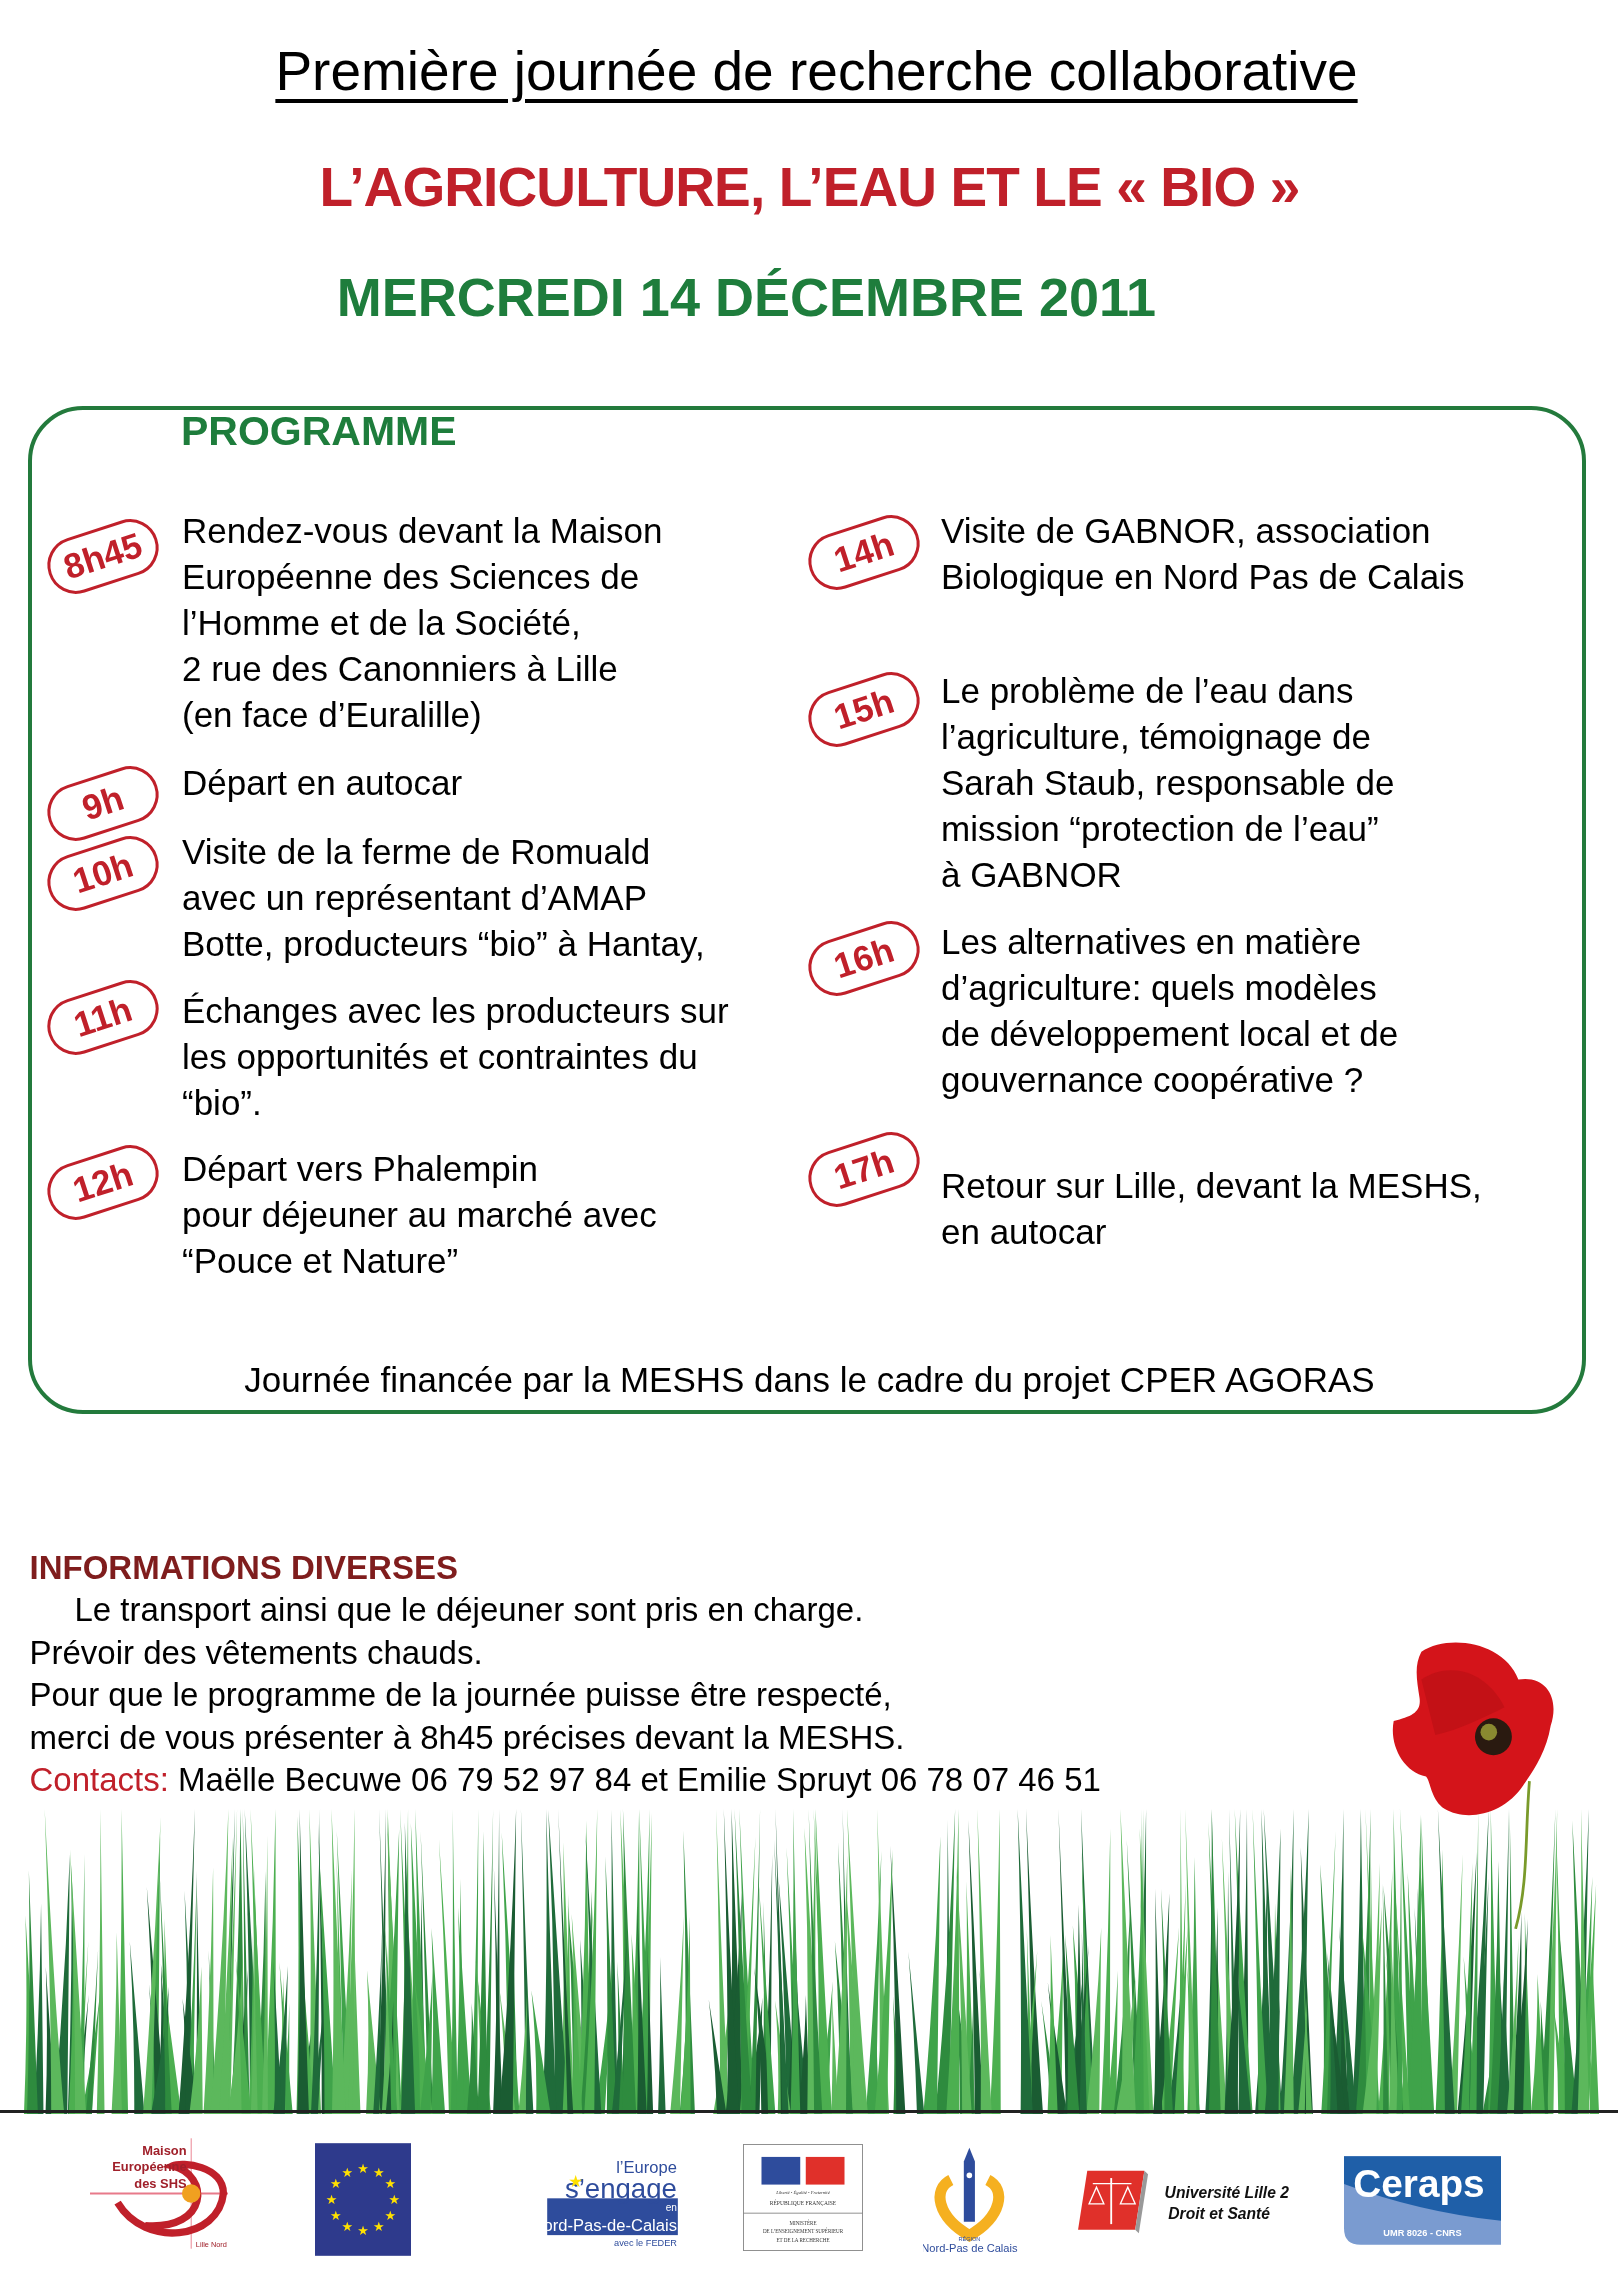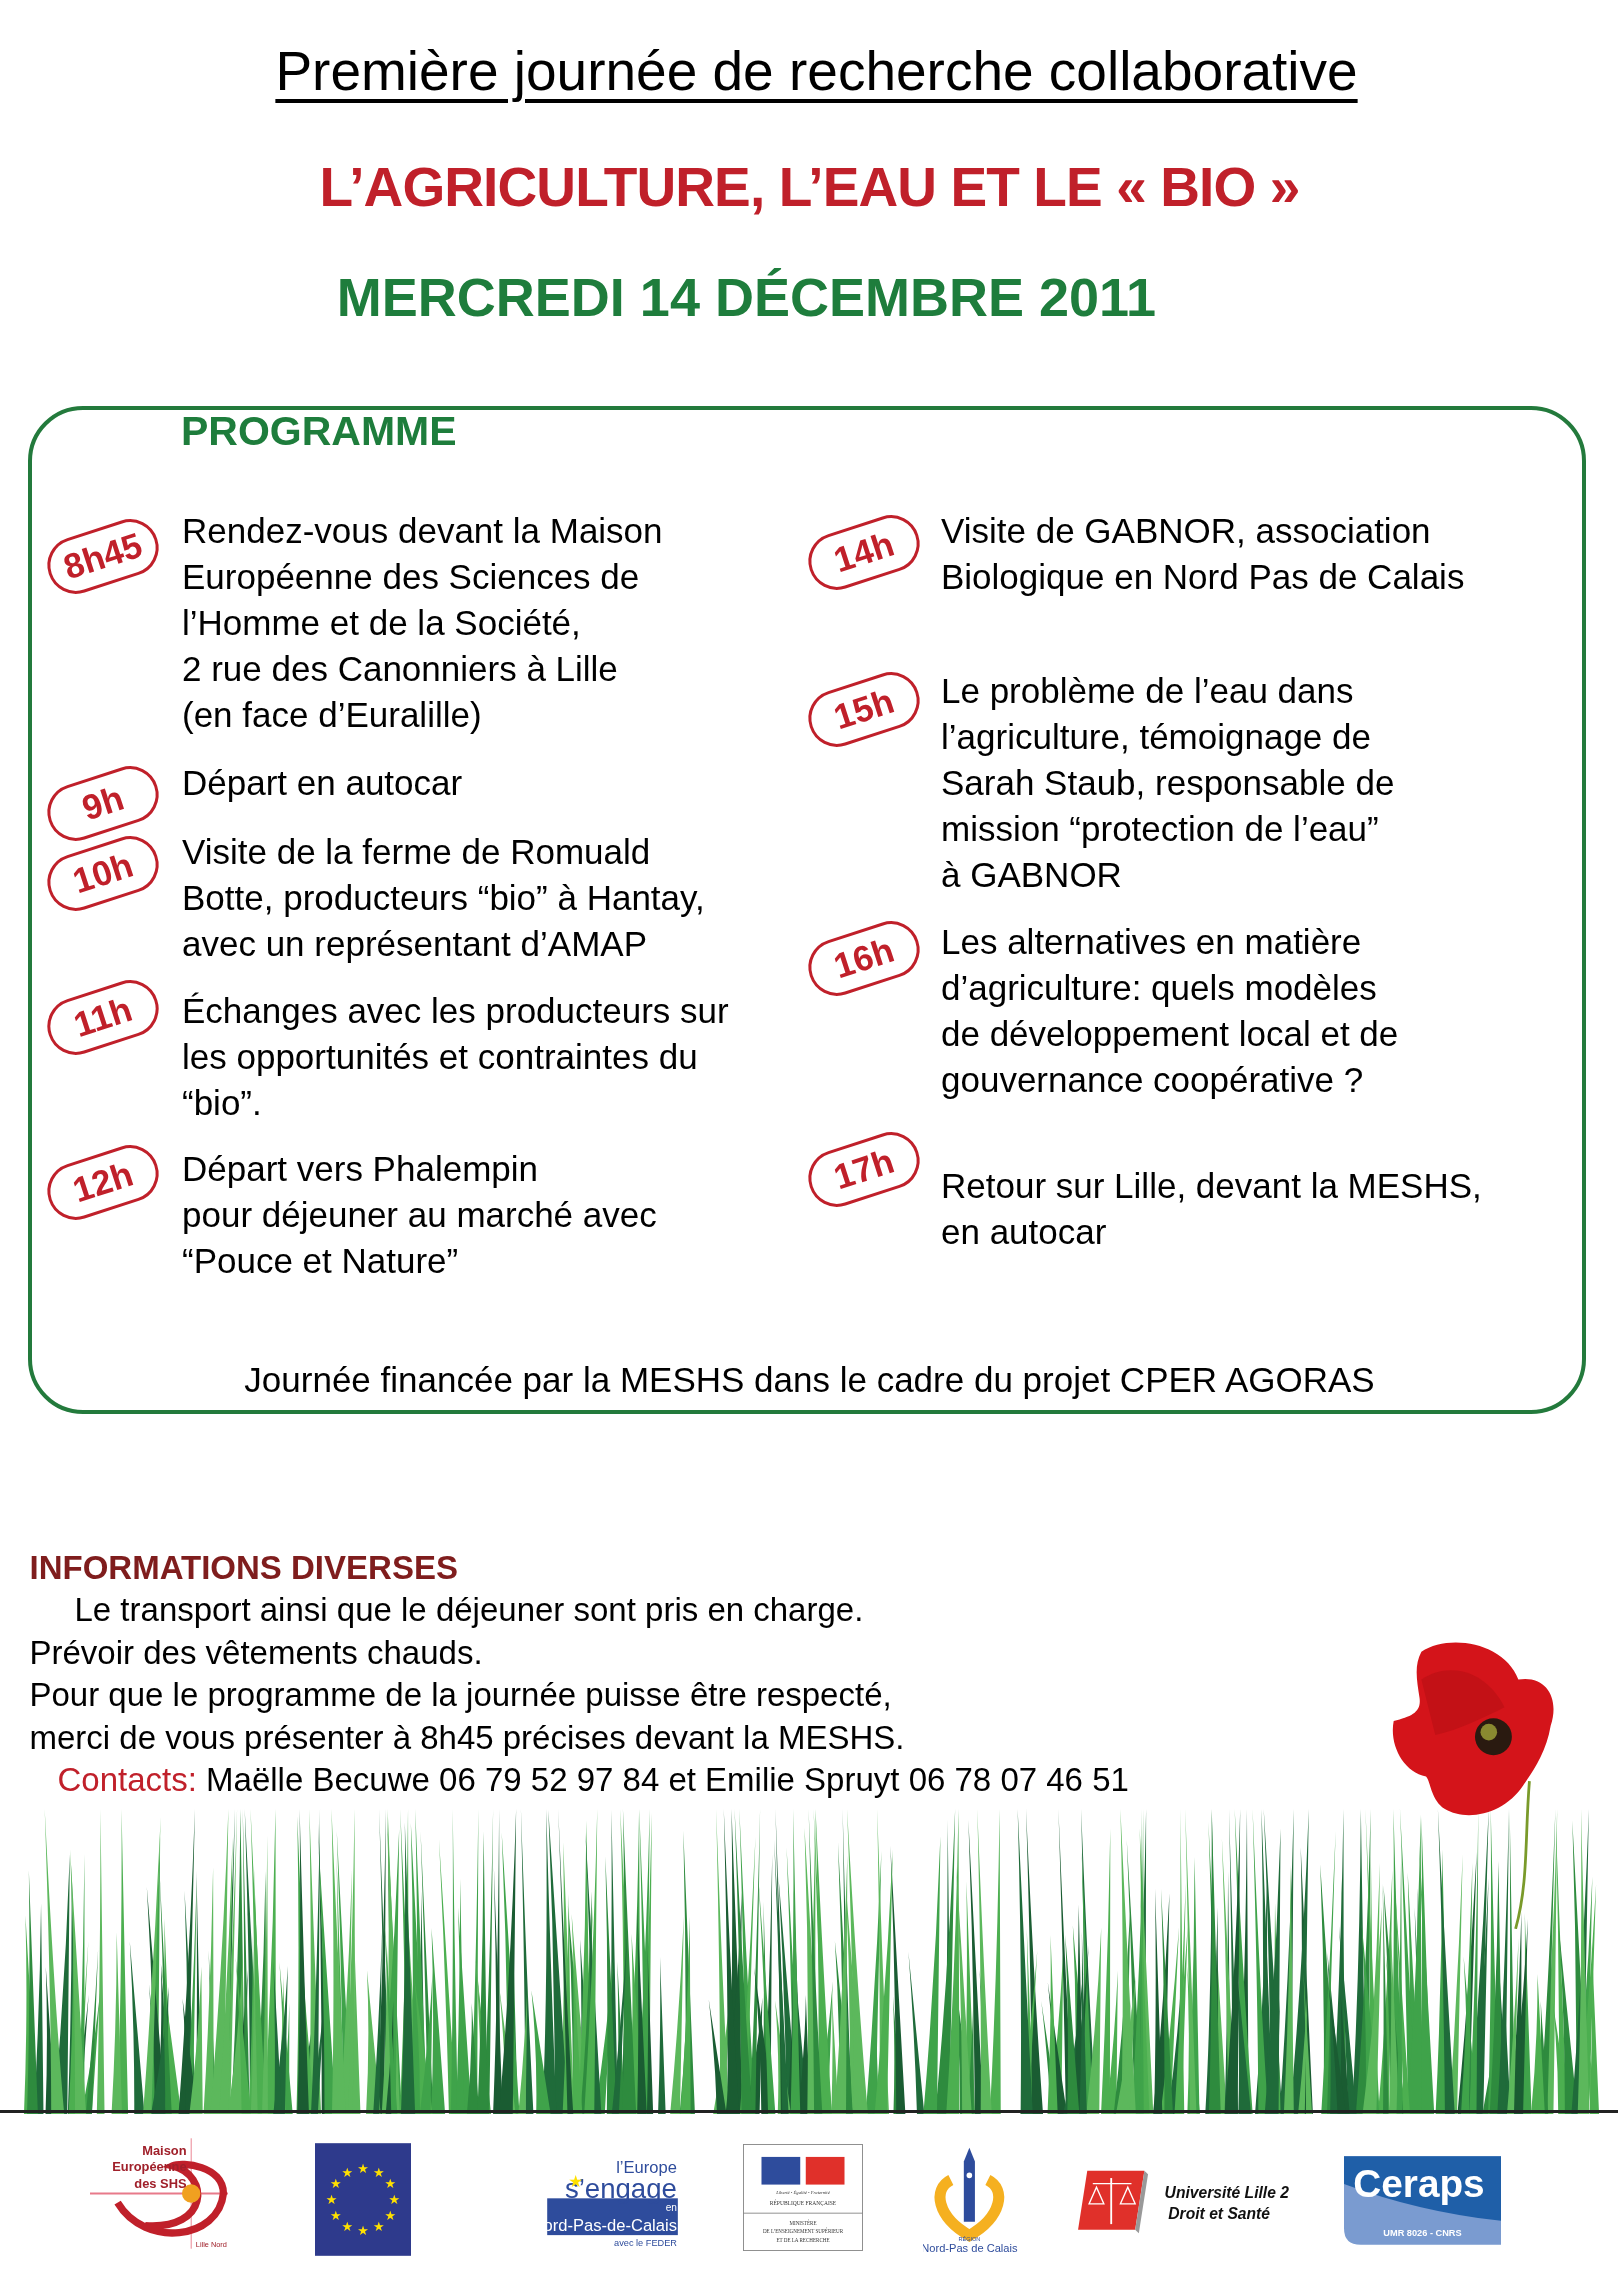--- a/index.html
+++ b/index.html
@@ -55,22 +55,22 @@
 </div>
 
 <div class="badge" style="left:46px;top:775px;">9h</div>
 <div class="item" style="left:182px;top:760px;">
   <div>Départ en autocar</div>
 </div>
 
 <div class="badge" style="left:46px;top:845px;">10h</div>
 <div class="item" style="left:182px;top:829px;">
   <div>Visite de la ferme de Romuald</div>
+  <div>avec un représentant d’AMAP</div>
   <div>Botte, producteurs “bio” à Hantay,</div>
-  <div>avec un représentant d’AMAP</div>
 </div>
 
 <div class="badge" style="left:46px;top:989px;">11h</div>
 <div class="item" style="left:182px;top:988px;">
   <div>Échanges avec les producteurs sur</div>
   <div>les opportunités et contraintes du</div>
   <div>“bio”.</div>
 </div>
 
 <div class="badge" style="left:46px;top:1154px;">12h</div>
@@ -109,21 +109,21 @@
   <div>en autocar</div>
 </div>
 
 <div id="funding" class="abs">Journée financée par la MESHS dans le cadre du projet CPER AGORAS</div>
 
 <div id="info-title" class="abs">INFORMATIONS DIVERSES</div>
 <div class="info-line" style="top:1589px;margin-left:45px;">Le transport ainsi que le déjeuner sont pris en charge.</div>
 <div class="info-line" style="top:1632px;">Prévoir des vêtements chauds.</div>
 <div class="info-line" style="top:1674px;">Pour que le programme de la journée puisse être respecté,</div>
 <div class="info-line" style="top:1717px;">merci de vous présenter à 8h45 précises devant la MESHS.</div>
-<div class="info-line" style="top:1759px;margin-left:28px;">
+<div class="info-line" style="top:1759px;">
   <span class="red">Contacts:</span><span> Maëlle Becuwe 06 79 52 97 84 et Emilie Spruyt 06 78 07 46 51</span>
 </div>
 
 <svg id="poppy" class="abs" viewBox="0 0 274 330">
   <path d="M177 170 C 172 230, 176 280, 162 330" stroke="#7a9a2a" stroke-width="3" fill="none"></path>
   <path d="M60 30 C 90 10, 150 20, 165 60 C 195 55, 210 80, 200 110 C 195 140, 180 160, 170 175 C 150 205, 110 215, 85 200 C 70 190, 70 170, 65 165 C 40 160, 25 130, 30 105 C 50 100, 60 95, 58 80 C 55 60, 52 45, 60 30 Z" fill="#d4141a"></path>
   <path d="M60 60 C 90 40, 130 50, 150 90 C 130 100, 100 115, 75 120 Z" fill="#b80f14" opacity="0.6"></path>
   <circle cx="138" cy="122" r="20" fill="#2a1a10"></circle>
   <circle cx="133" cy="117" r="9" fill="#8a8a30"></circle>
 </svg>

